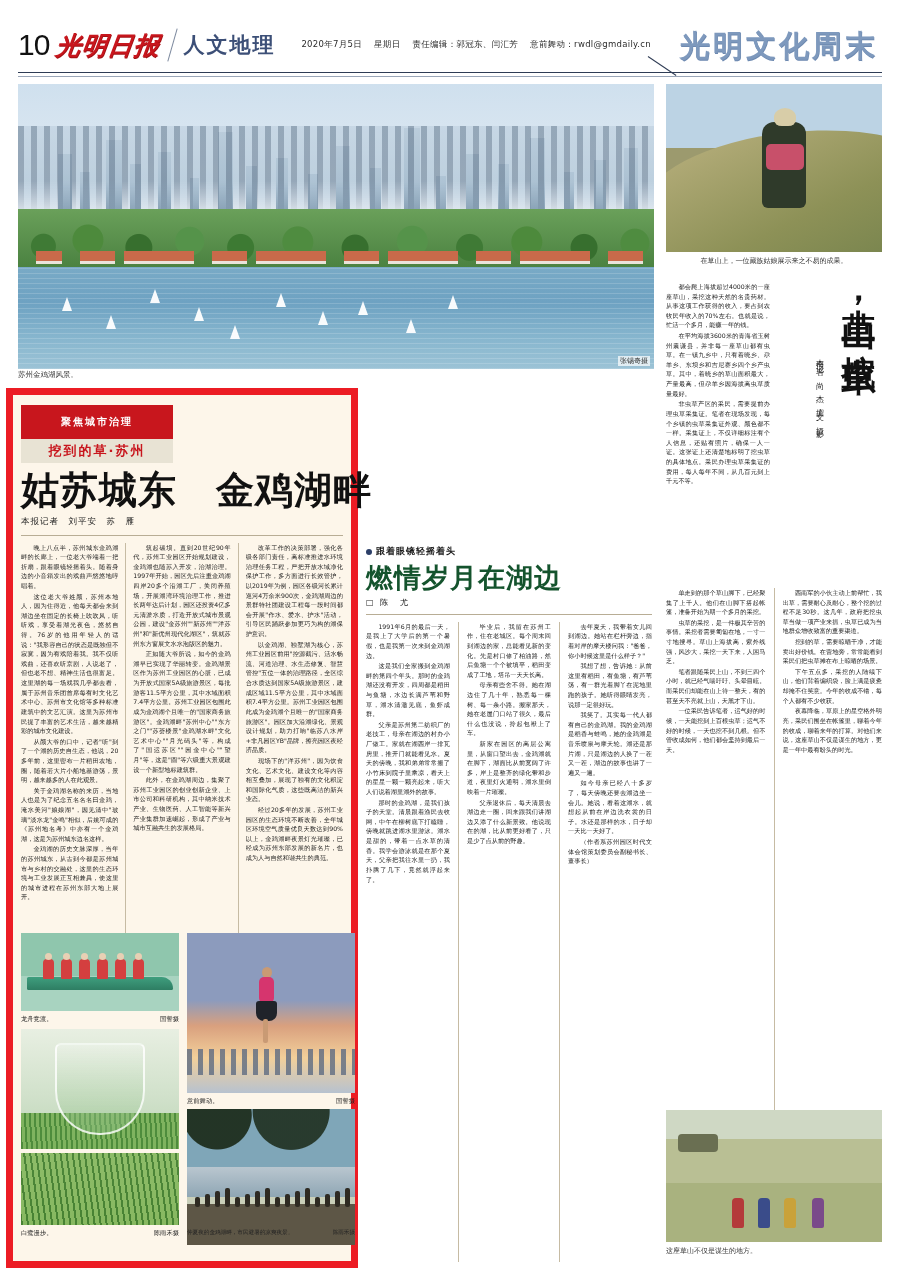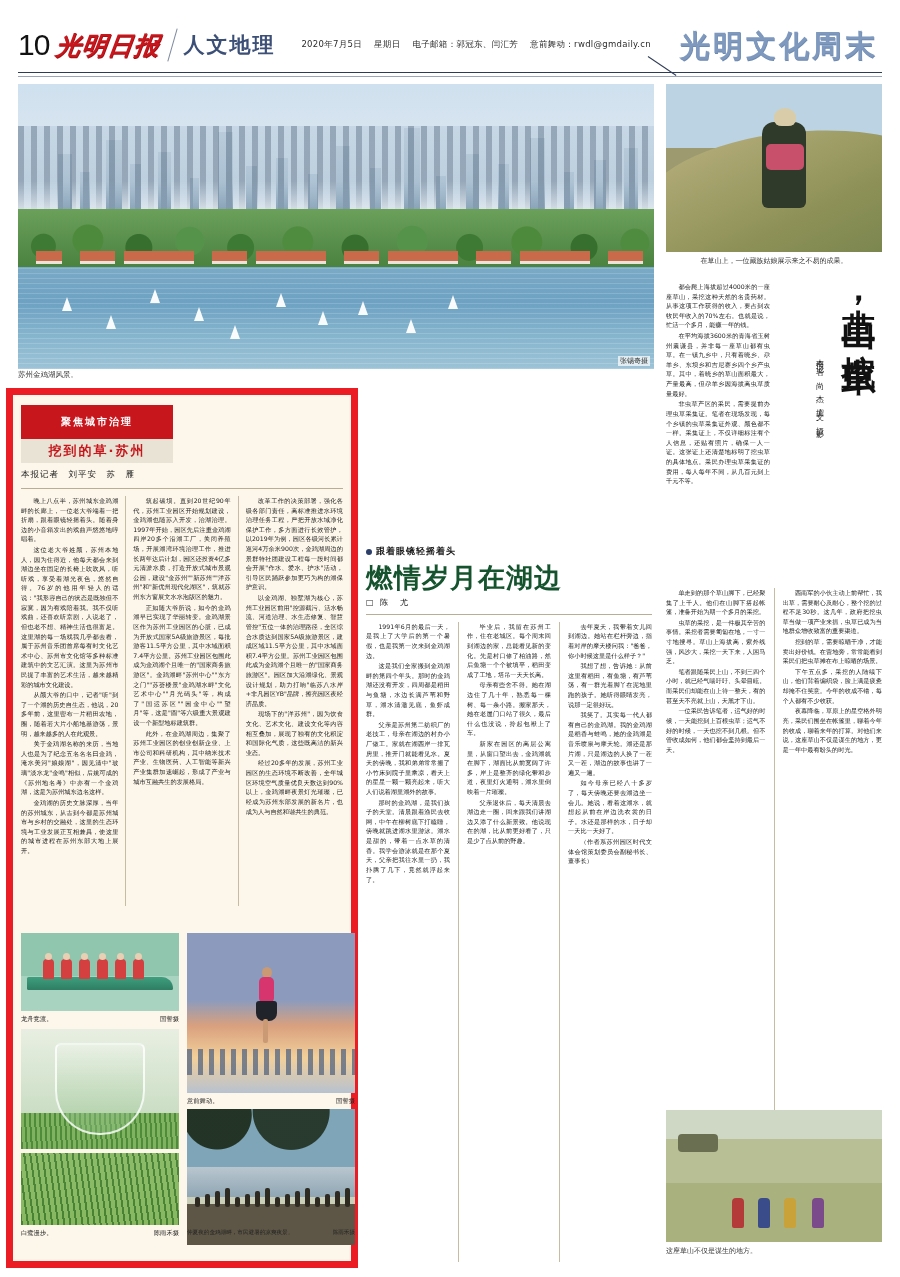--- a/index.html
+++ b/index.html
@@ -353,21 +353,21 @@
 <div class="page">
 
   <div class="masthead">
     <div class="folio-num">10</div>
     <div class="gm-logo">光明日报</div>
     <div class="slash"></div>
     <div class="section-name">人文地理</div>
     <div class="issue-line">
       <span>2020年7月5日</span>
       <span>星期日</span>
-      <span>电子邮箱：郭冠东、闫汇芳</span>
+      <span>责任编辑：郭冠东、闫汇芳</span>
       <span>意前舞动：rwdl@gmdaily.cn</span>
     </div>
   </div>
   <div class="weekend-name">光明文化周末</div>
   <div class="rule-angle"></div>
   <div class="rule-main"></div>
   <div class="rule-thin"></div>
 
   <div class="hero">
     <div class="hero-sky"></div>
@@ -434,20 +434,21 @@
     <div class="fig"></div>
   </div>
   <div class="rphoto-cap">在草山上，一位藏族姑娘展示来之不易的成果。</div>
 
   <div class="redbox">
     <div class="redbox-inner">
       <div class="badge">
         <div class="badge-top">聚焦城市治理</div>
         <div class="badge-bot">挖到的草·苏州</div>
       </div>
+      <div class="feature-title">姑苏城东　金鸡湖畔</div>
       <div class="feature-byline">本报记者　刘平安　苏　雁</div>
       <div class="hr-dash"></div>
 
       <div class="cols3">
         <div class="col" id="fcol0">
             <p>晚上八点半，苏州城东金鸡湖畔的长廊上，一位老大爷端着一把折扇，跟着眼镜轻摇着头。随着身边的小音箱发出的戏曲声悠悠地哼唱着。</p>
             <p>这位老大爷姓颜，苏州本地人，因为住得近，他每天都会来到湖边坐在固定的长椅上吹吹风，听听戏，享受着湖光夜色，悠然自得。76岁的他用年轻人的话说："我形容自己的状态是既独但不寂寞，因为有戏陪着我。我不仅听戏曲，还喜欢听京剧，人说老了，但也老不想、精神生活也很富足。这里湖的每一场戏我几乎都去看，属于苏州音乐团首席每有时文化艺术中心、苏州市文化馆等多种标准建筑中的文艺汇演。这里为苏州市民提了丰富的艺术生活，越来越精彩的城市文化建设。</p>
             <p>从颜大爷的口中，记者"听"到了一个湖的历史自生态，他说，20多年前，这里密布一片稻田农地，圈，随着若大片小船地基游荡，景明，越来越多的人在此观景。</p>
             <p>关于金鸡湖名称的来历，当地人也是为了纪念五名名名曰金鸡，淹水美河"娘娘湖"，因见清中"玻璃"淡水龙"金鸣"相似，后姚可成的《苏州地名考》中亦有一个金鸡湖，这是为苏州城东边名这样。</p>
             <p>金鸡湖的历史文脉深厚，当年的苏州城东，从古到今都是苏州城市与乡村的交融处，这里的生态环境与工业发展正互相兼具，使这里的城市进程在苏州东部大地上展开。</p>

